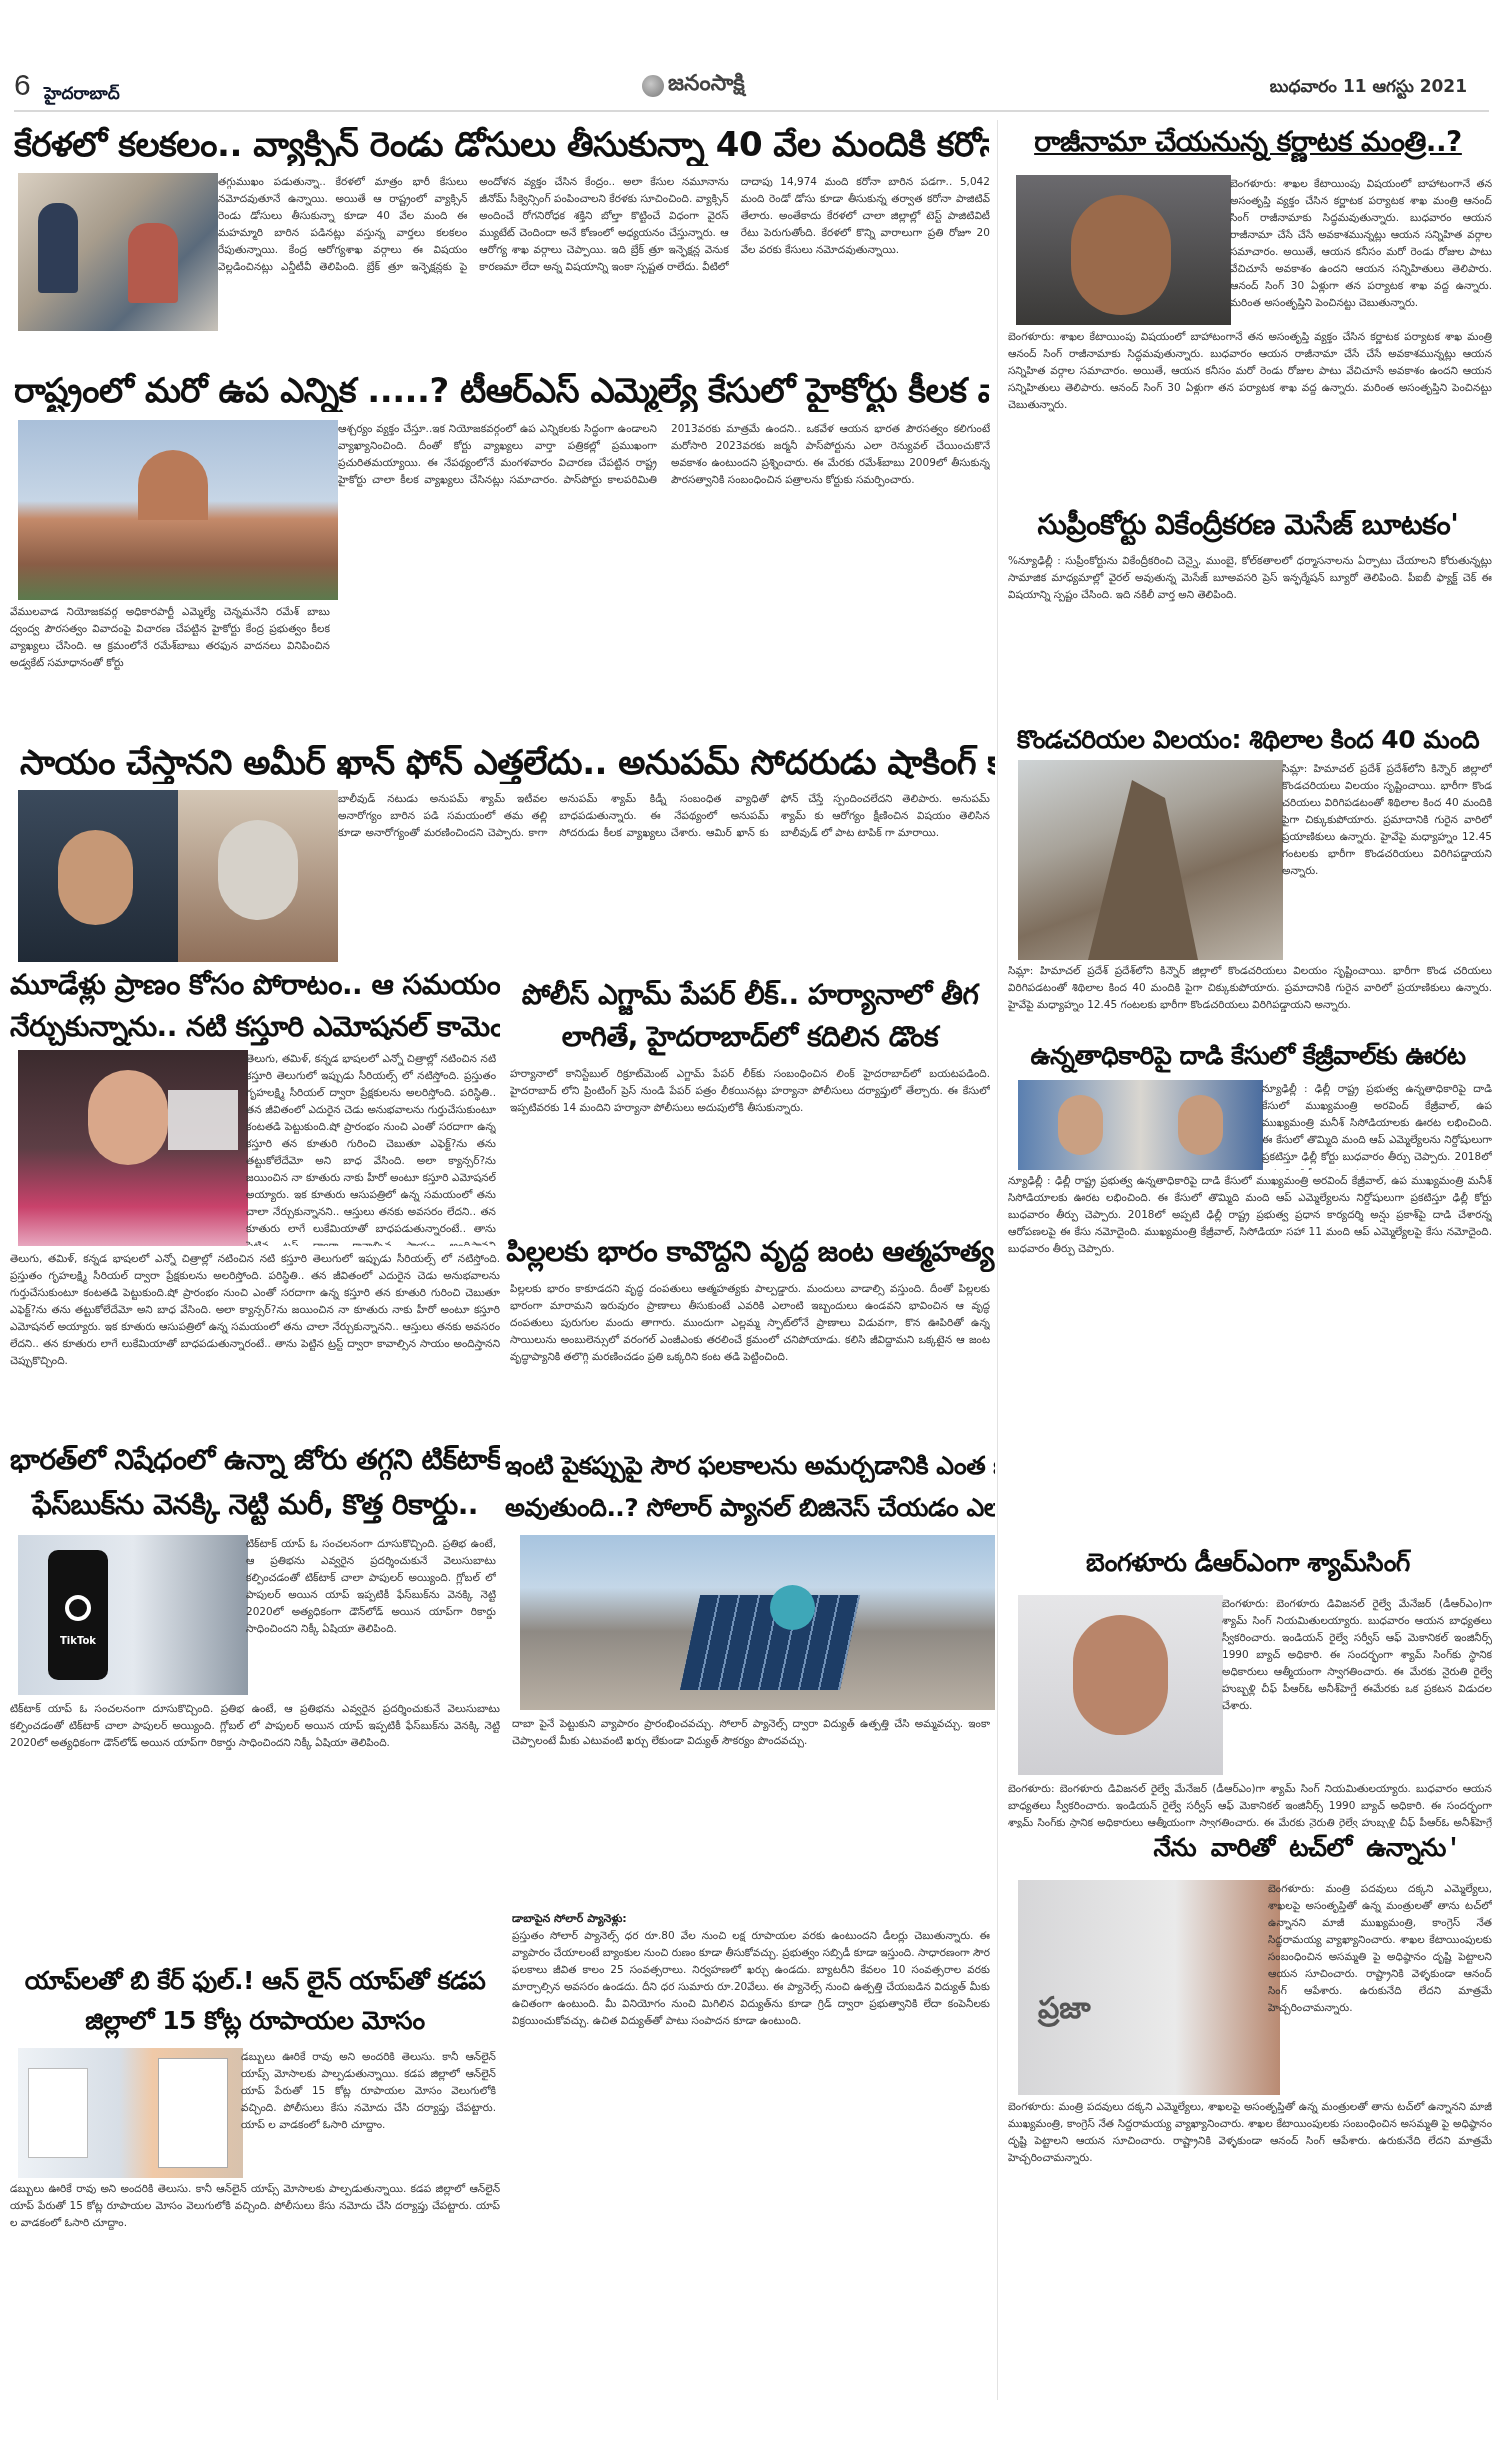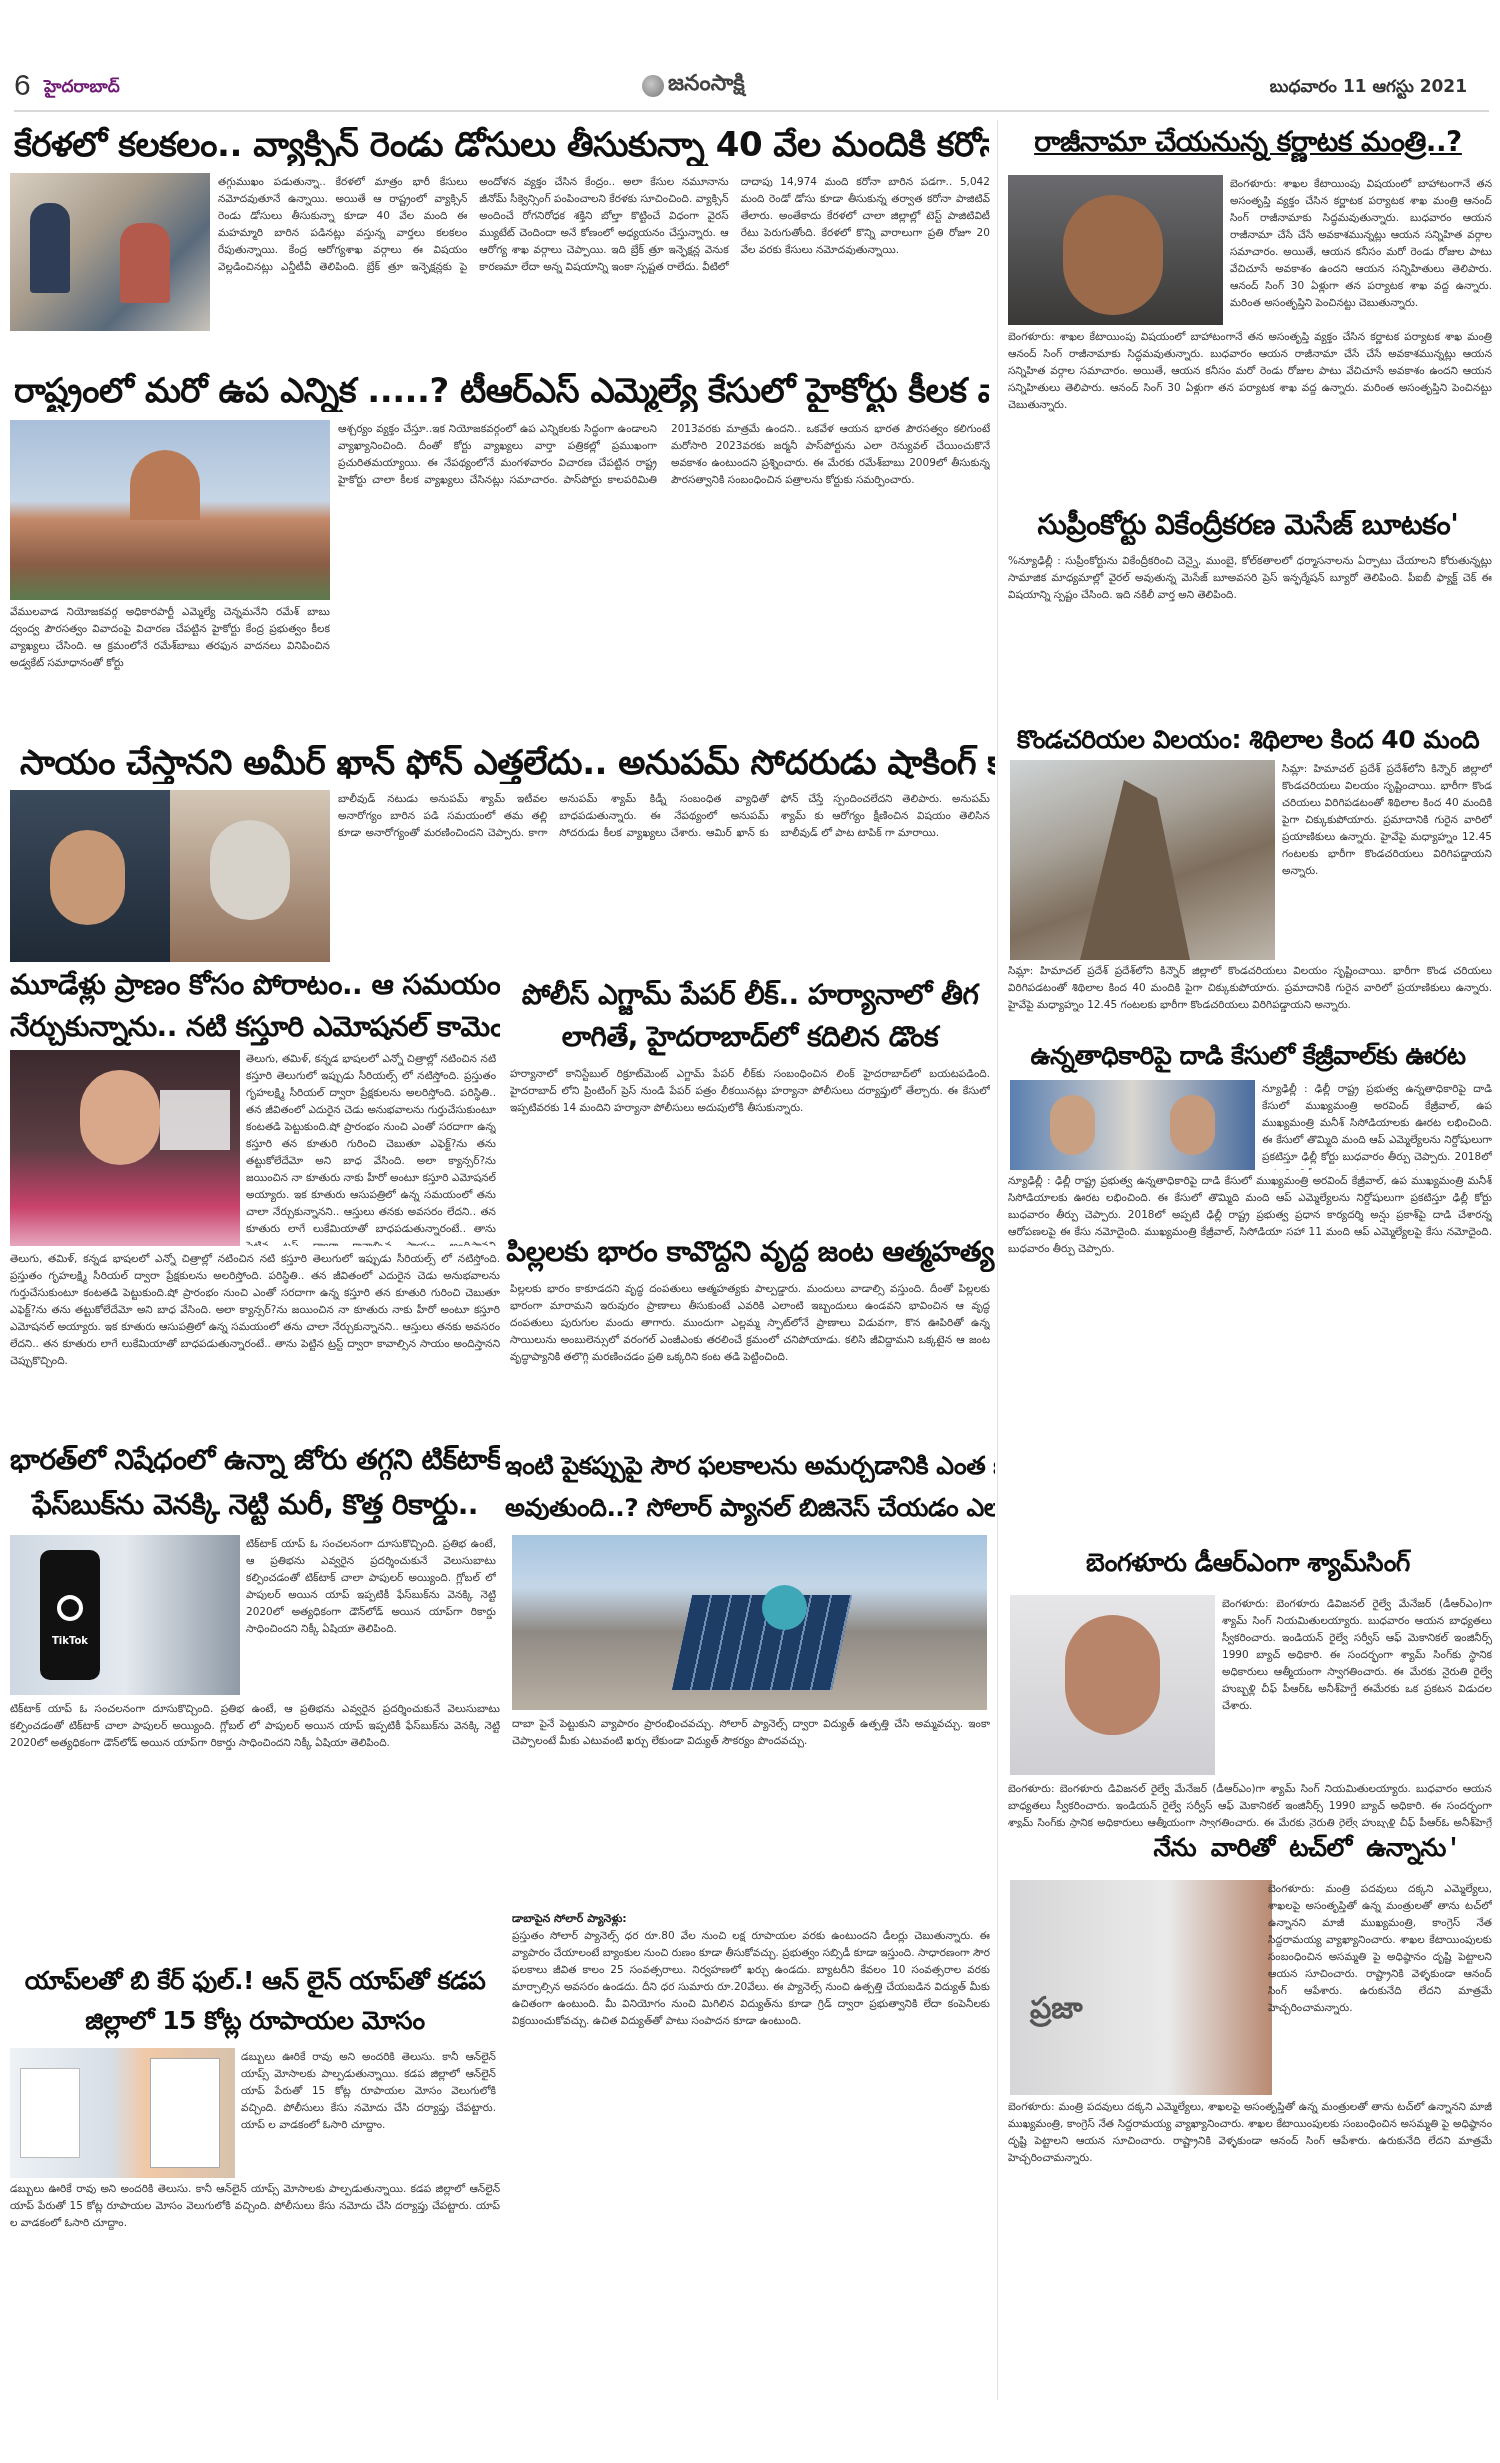--- a/index.html
+++ b/index.html
@@ -1,35 +1,35 @@
 <!DOCTYPE html>
 <html><head>
 <meta charset="utf-8">
 <style>
   * { box-sizing: border-box; margin: 0; padding: 0; }
   html, body { width: 1500px; height: 2463px; background: #ffffff; overflow: hidden; }
   body { position: relative; font-family: "DejaVu Sans", sans-serif; color: #1a1a1a; }
   .abs { position: absolute; }
   .masthead { left: 14px; top: 60px; width: 1475px; height: 52px; border-bottom: 2px solid #d8d8d8; }
   .page-no { position: absolute; left: 0; top: 8px; font-size: 30px; color: #333; font-family: "Liberation Sans", sans-serif; }
-  .section-name { position: absolute; left: 30px; top: 16px; font-size: 17px; font-weight: bold; color: #701a75; }
+  .section-name { position: absolute; left: 30px; top: 23px; font-size: 17px; font-weight: bold; color: #0f172a; }
   .logo { position: absolute; left: 628px; top: 10px; font-size: 22px; font-weight: bold; color: #444; display: flex; align-items: center; gap: 4px; }
   .logo-mark { width: 22px; height: 22px; border-radius: 50%; background: radial-gradient(circle at 40% 40%, #c8c8c8, #777); }
   .date { position: absolute; right: 22px; top: 16px; font-size: 17px; font-weight: bold; color: #333; }
 
   .headline { font-family: "DejaVu Sans", sans-serif; font-weight: bold; color: #111; white-space: nowrap; overflow: hidden; letter-spacing: -0.5px; }
   .h-big { font-size: 34px; line-height: 44px; }
   .h-mid { font-size: 28px; line-height: 40px; }
   .h-sm { font-size: 25px; line-height: 36px; }
   .center { text-align: center; }
 
   .body-text { font-family: "DejaVu Sans", sans-serif; font-size: 10.5px; line-height: 17px; color: #333; text-align: justify; overflow: hidden; }
   .cols2 { column-count: 2; column-gap: 14px; }
   .cols3 { column-count: 3; column-gap: 12px; }
-  .photo { overflow: hidden; }
+  .photo { overflow: hidden; margin-left: 8px; }
   .subhead { font-weight: bold; font-size: 11px; color: #222; display: block; }
   .divider { background: #e2e2e2; }
 </style>
 </head>
 <body>
 
 <div class="abs masthead">
   <span class="page-no">6</span>
   <span class="section-name">హైదరాబాద్</span>
   <div class="logo">

